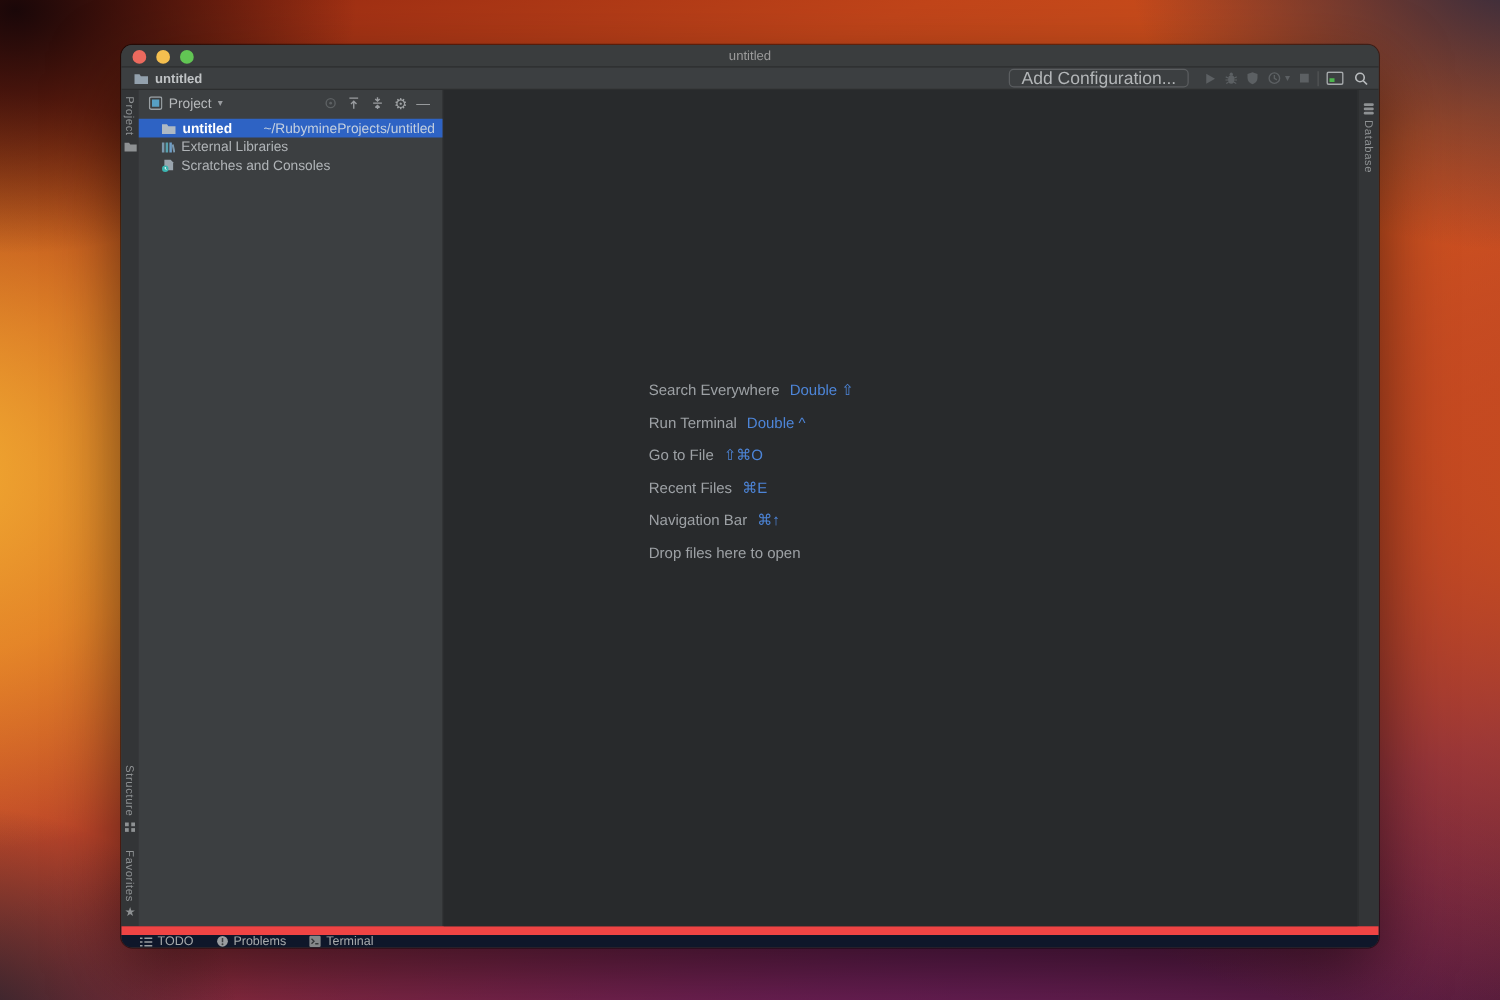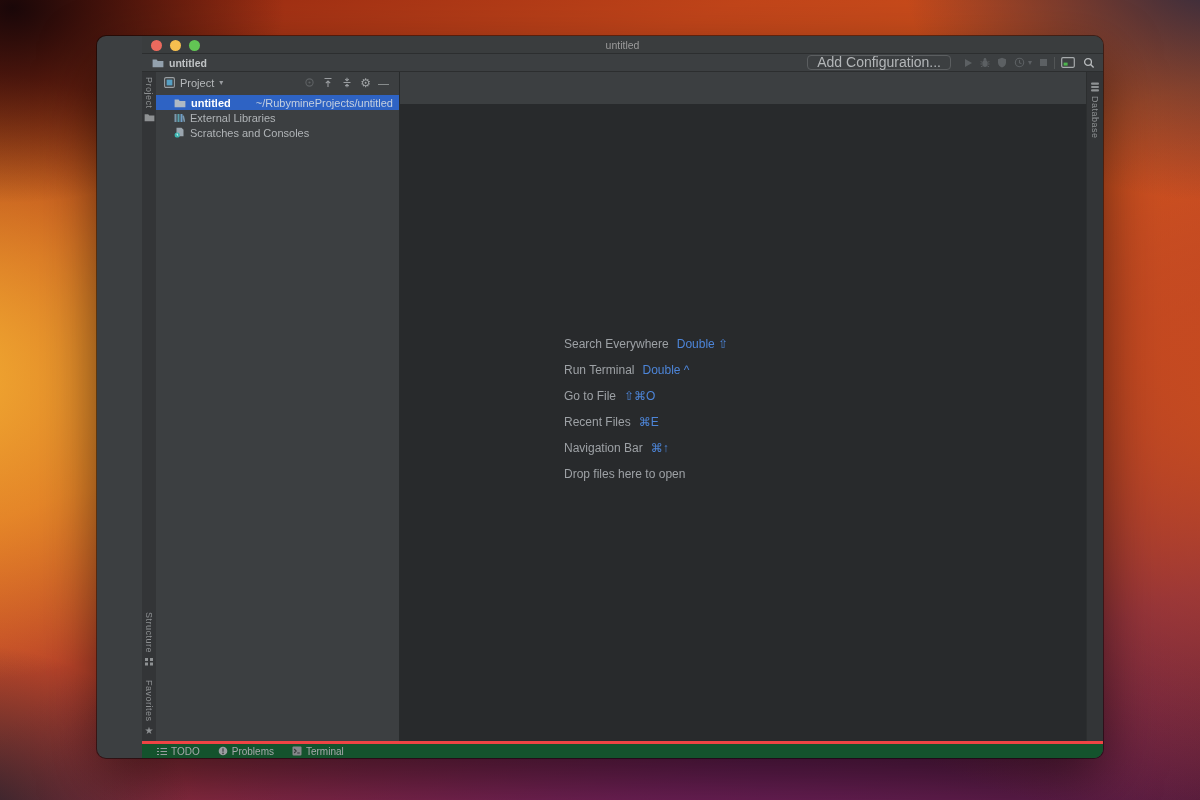--- a/index.html
+++ b/index.html
@@ -19,21 +19,21 @@
       radial-gradient(700px 430px at 30% 108%, rgba(148,44,58,.7) 0%, rgba(148,44,58,0) 60%),
       linear-gradient(160deg, #8e2410 0%, #c2451a 22%, #d4581e 42%, #b03b30 63%, #6d2152 83%, #4a1839 100%);
   }
 
   
   .window {
     position:absolute; left:97px; top:36px; width:1006px; height:722px;
     border-radius:9px; overflow:hidden; background:#3c3f41;
     box-shadow:0 22px 55px rgba(0,0,0,.55), 0 0 0 1px rgba(0,0,0,.45);
     display:flex; flex-direction:column;
-    font-size:11px; color:#b3b6b8;padding-left:45px;
+    font-size:11px; color:#b3b6b8;
   }
 
   
   .titlebar { position:relative; height:18px; flex:0 0 18px; background:#3a3d3e; border-bottom:1px solid #2c2e2f; }
   .traffic { position:absolute; left:9px; top:4px; display:flex; gap:8px; }
   .traffic span { width:11px; height:11px; border-radius:50%; display:block; }
   .title-text { position:absolute; left:0; right:0; top:0; height:18px; line-height:18px; text-align:center; font-size:10.5px; color:#9b9b9b; }
 
   
   .toolbar { height:18px; flex:0 0 18px; background:#3c3f41; border-bottom:1px solid #2c2e2f;
@@ -67,27 +67,27 @@
   .gear-glyph { font-size:12px; line-height:10px; color:#9fa2a4; }
   .minus-glyph { font-size:11px; color:#9fa2a4; }
 
   .tree { margin-top:2px; }
   .tree-row { height:15px; display:flex; align-items:center; gap:5px; padding-left:18px; font-size:11px; color:#b0b4b7; white-space:nowrap; }
   .tree-row.selected { background:#2e63c4; color:#fff; }
   .tree-row .t-name-bold { font-weight:bold; color:#ffffff; }
   .tree-row .t-path { color:#c3cfdf; margin-left:20px; }
 
   
-  .editor { flex:1; position:relative; background:#282a2c;margin-top:32px; }
+  .editor { flex:1; position:relative; background:#282a2c; }
   .shortcuts { position:absolute; left:164px; top:227px; }
   .sc-row { height:26px; line-height:26px; font-size:12px; color:#9da1a5; white-space:nowrap; }
   .sc-row .keys { color:#4d85d8; margin-left:8px; }
 
   
-  .bottombar { height:17px; flex:0 0 17px; background:#14532d; border-top:3px solid #ef4444;
+  .bottombar { height:17px; flex:0 0 17px; background:#0f172a; border-top:7px solid #ef4444;
                display:flex; align-items:center; padding:0 20px 0 15px; gap:18px; font-size:10px; color:#a6a9ab; }
   .bb-tab { display:flex; align-items:center; gap:4px; }
   .bottombar .spacer { flex:1; }
   .eventlog { display:flex; align-items:center; gap:4px;margin-top:44px; }
 
   
   .statusbar { height:16px; flex:0 0 16px; background:#3c3f41; border-top:1px solid #2e3132;
                display:flex; align-items:center; padding:0 8px 0 6px; font-size:10px; color:#a8abad; }
   .statusbar .spacer { flex:1; }
   .progress-wrap { display:flex; align-items:center; gap:10px; }

